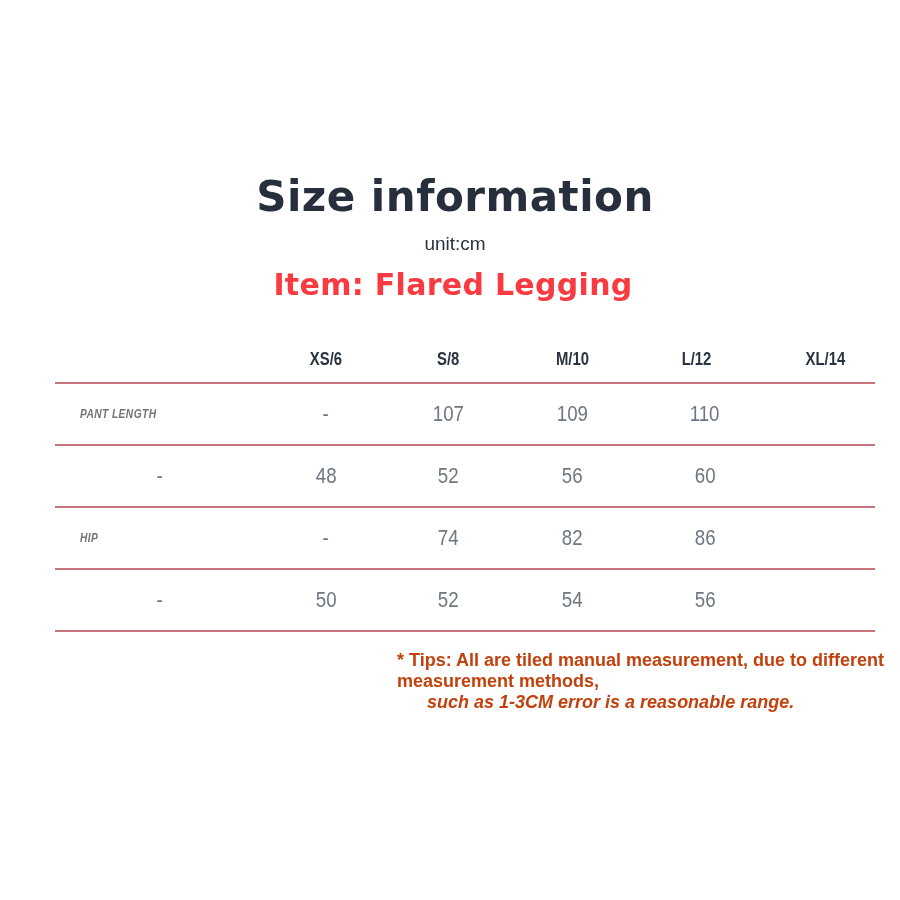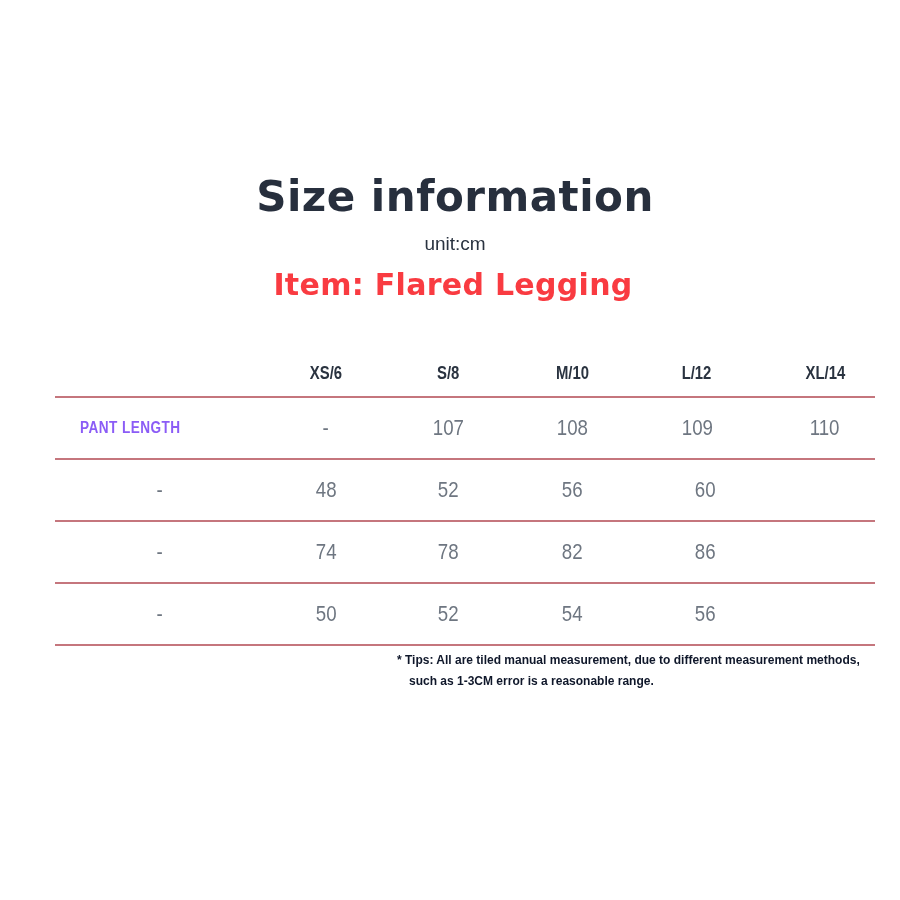--- a/index.html
+++ b/index.html
@@ -53,67 +53,68 @@
     font-size: 30px;
     font-weight: bold;
     color: #f93b41;
     letter-spacing: 0.3px;
   }
 
   
   .size-table {
     position: absolute;
     left: 55px;
-    top: 350px;
+    top: 336px;
     width: 820px;
   }
   .trow {
     display: grid;
     grid-template-columns: 210px 122px 123px 125px 124px 116px;
     align-items: center;
     height: 60px;
     border-bottom: 2px solid #c5767d;
   }
   .trow-header { height: 46px; }
   .cell { text-align: center; overflow: visible; white-space: nowrap; }
   .cell-label { text-align: left; padding-left: 25px; }
   .col-last { padding-left: 16px; text-decoration: underline; }
 
   .hdr {
     font-size: 17.5px;
     font-weight: 600;
     color: #2a3340;
   }
   .lbl {
-    font-size: 16px;
+    font-size: 12px;
     font-weight: bold;
-    color: #8b5cf6;
+    color: #737373;
     letter-spacing: 0.5px;
+    font-style: italic;
   }
   .val {
     font-size: 22px;
     font-weight: normal;
     color: #6e7681;
   }
   
   .cond { display: inline-block; transform: scaleX(0.85); }
   .cell-label .cond { transform-origin: left center; }
 
   
   .tips {
     position: absolute;
     left: 397px;
     top: 650px;
     width: 500px;
-    font-size: 12px;
+    font-size: 18px;
     font-weight: bold;
-    color: #0f172a;
+    color: #c2410c;
     line-height: 21px;
   }
-  .tips-line2 { margin-left: 12px; }
+  .tips-line2 { margin-left: 30px; font-style: italic; }
 </style>
 </head>
 <body>
 
 <div class="stage">
 
   <div class="page-title">Size information</div>
   <div class="unit-label">unit:cm</div>
   <div class="item-title">Item: Flared Legging</div>
 
@@ -125,37 +126,36 @@
       <div class="cell hdr"><span class="cond">S/8</span></div>
       <div class="cell hdr"><span class="cond">M/10</span></div>
       <div class="cell hdr"><span class="cond">L/12</span></div>
       <div class="cell hdr col-last"><span class="cond">XL/14</span></div>
     </div>
 
     <div class="trow">
       <div class="cell cell-label lbl"><span class="cond">PANT LENGTH</span></div>
       <div class="cell val"><span class="cond">-</span></div>
       <div class="cell val"><span class="cond">107</span></div>
-      <div class="cell val"><span class="cond">108</span></div>
       <div class="cell val"><span class="cond">109</span></div>
       <div class="cell val col-last"><span class="cond">110</span></div>
     </div>
 
     <div class="trow">
       <div class="cell val"><span class="cond">-</span></div>
       <div class="cell val"><span class="cond">48</span></div>
       <div class="cell val"><span class="cond">52</span></div>
       <div class="cell val"><span class="cond">56</span></div>
       <div class="cell val col-last"><span class="cond">60</span></div>
     </div>
 
     <div class="trow">
+      <div class="cell cell-label lbl"><span class="cond">HIP</span></div>
       <div class="cell val"><span class="cond">-</span></div>
       <div class="cell val"><span class="cond">74</span></div>
-      <div class="cell val"><span class="cond">78</span></div>
       <div class="cell val"><span class="cond">82</span></div>
       <div class="cell val col-last"><span class="cond">86</span></div>
     </div>
 
     <div class="trow">
       <div class="cell val"><span class="cond">-</span></div>
       <div class="cell val"><span class="cond">50</span></div>
       <div class="cell val"><span class="cond">52</span></div>
       <div class="cell val"><span class="cond">54</span></div>
       <div class="cell val col-last"><span class="cond">56</span></div>

